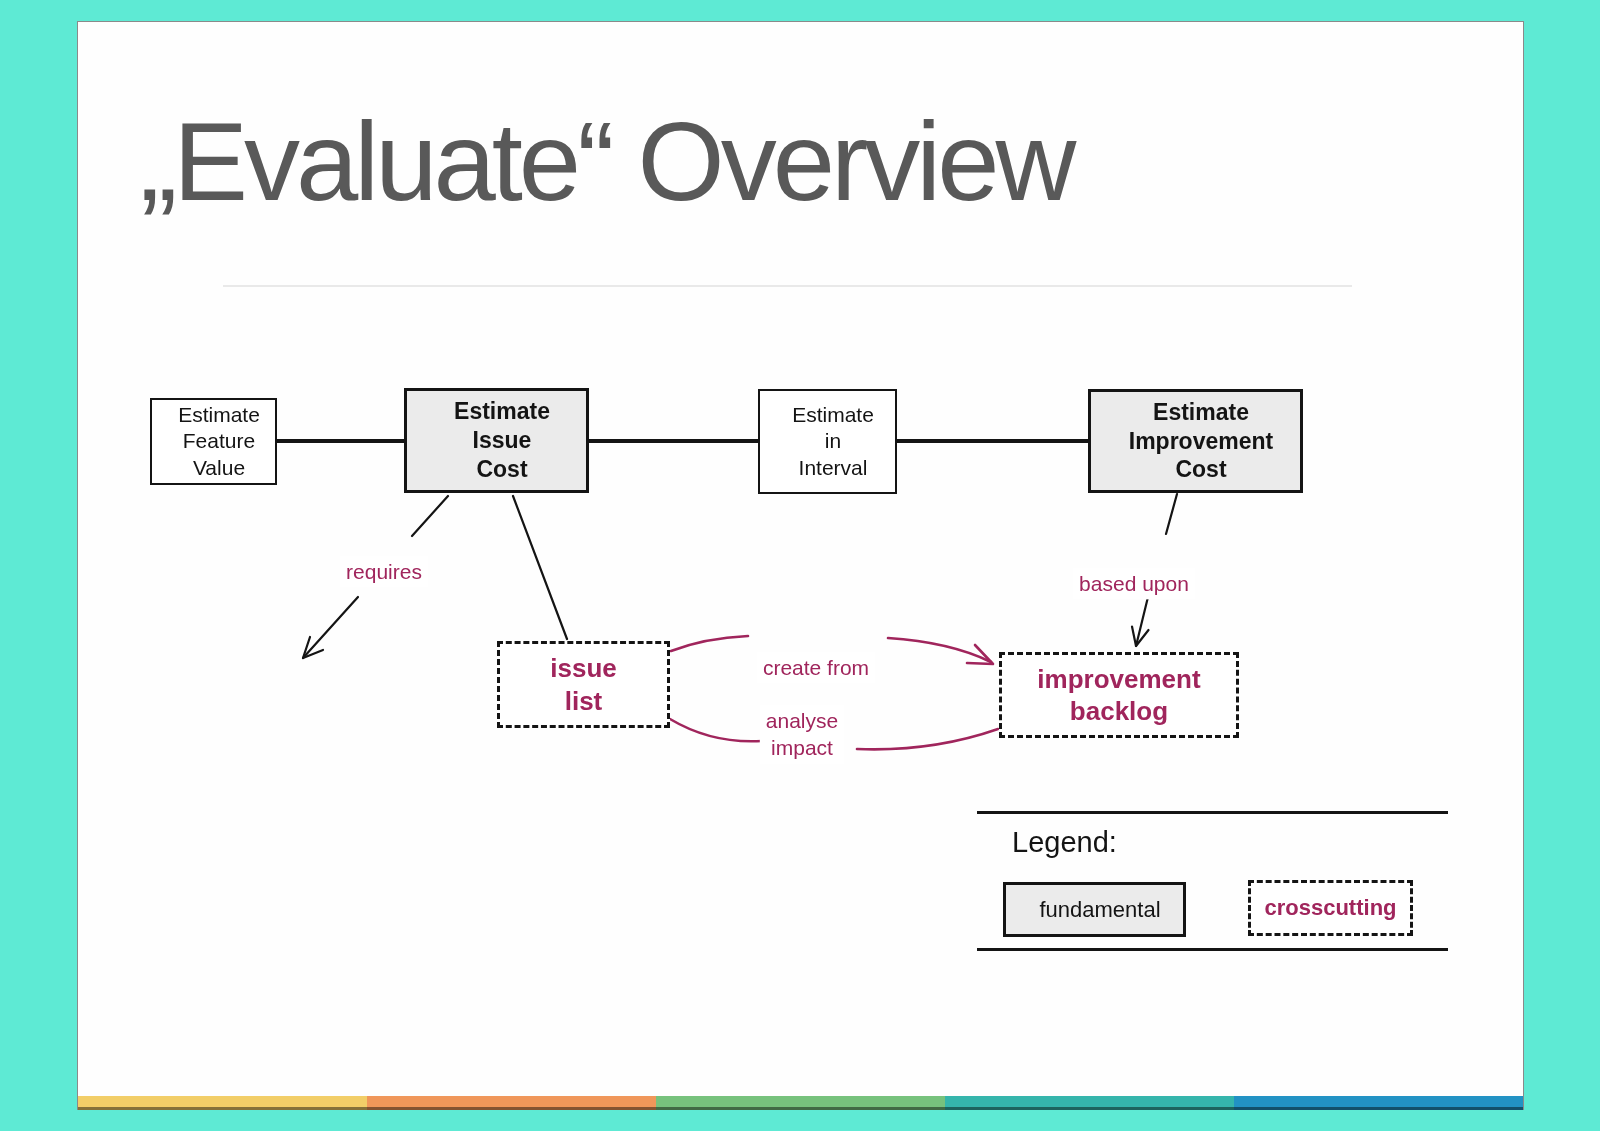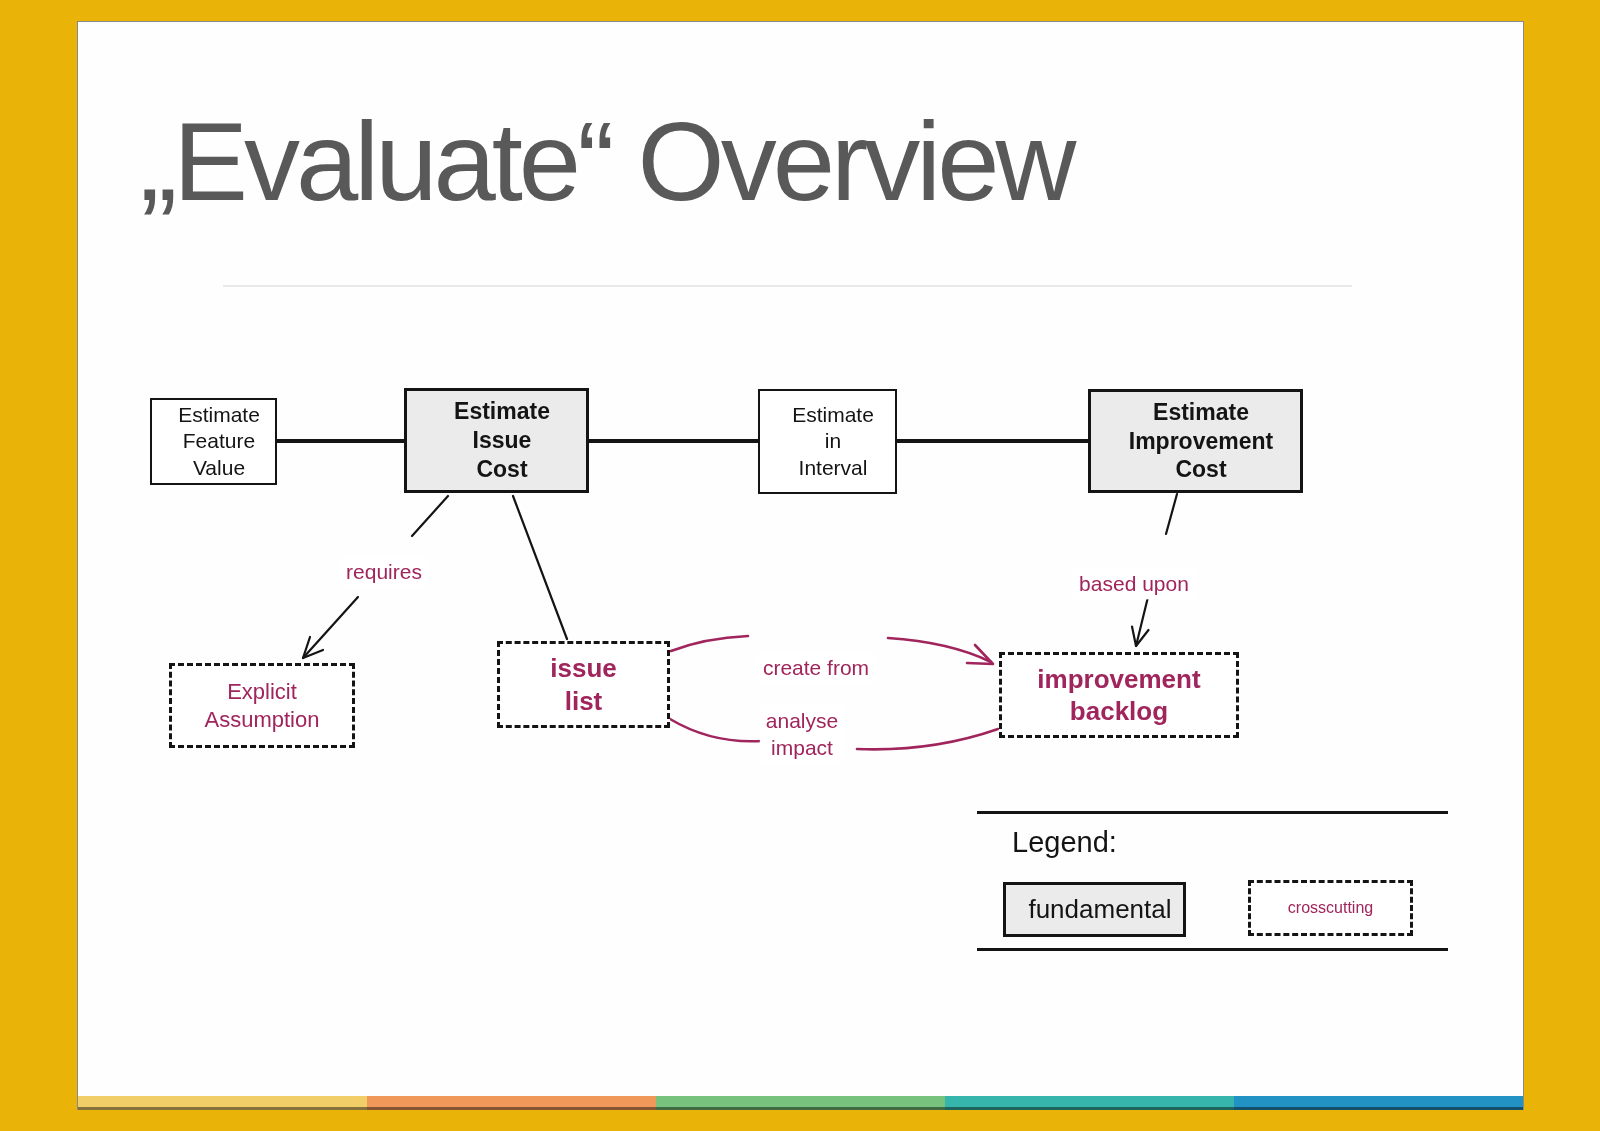--- a/index.html
+++ b/index.html
@@ -1,16 +1,16 @@
 <!DOCTYPE html>
 <html style="--magenta: #A0255C; --title-gray: #595959; --node-fill: #EBEBEB;"><head>
 <meta charset="utf-8">
 <style>
   html,body{margin:0;padding:0;background:#ffffff;}
-  #canvas{position:relative;width:1600px;height:1131px;background:#eab308;overflow:hidden;
+  #canvas{position:relative;width:1600px;height:1131px;background:#5eead4;overflow:hidden;
           font-family:"Liberation Sans", sans-serif;}
   #slide{position:absolute;left:77px;top:21px;width:1447px;height:1089px;
          background:#fefefe;border:1px solid #8a8a8a;box-sizing:border-box;}
   .abs{position:absolute;}
   
   #title{left:140px;top:100px;font-size:112px;letter-spacing:-4px;color:var(--title-gray,#595959);
          white-space:nowrap;line-height:1.1;}
   #title-rule{left:223px;top:285px;width:1129px;height:2px;background:#e9e9e9;}
   
   .node{box-sizing:border-box;display:flex;align-items:center;justify-content:center;
@@ -35,22 +35,22 @@
   #l-analyse{left:802px;top:734px;}
   
   #wires{position:absolute;left:0;top:0;width:1600px;height:1131px;pointer-events:none;}
   .conn{stroke:#141414;stroke-width:4;fill:none;}
   .thin{stroke:#141414;stroke-width:2.2;fill:none;stroke-linecap:round;stroke-linejoin:round;}
   .mag{stroke:var(--magenta,#a0255c);stroke-width:2.6;fill:none;stroke-linecap:round;stroke-linejoin:round;}
   
   #legend-top{left:977px;top:811px;width:471px;height:3px;background:#141414;}
   #legend-bottom{left:977px;top:948px;width:471px;height:3px;background:#141414;}
   #legend-heading{left:1012px;top:826px;font-size:29px;color:#141414;}
-  #legend-fundamental{left:1003px;top:882px;width:183px;height:55px;font-size:26px;font-weight:normal;}
-  #legend-crosscutting{left:1248px;top:880px;width:165px;height:56px;font-size:16px;font-weight:normal;text-align:right;}
+  #legend-fundamental{left:1003px;top:882px;width:183px;height:55px;font-size:22px;font-weight:normal;}
+  #legend-crosscutting{left:1248px;top:880px;width:165px;height:56px;font-size:22px;font-weight:bold;text-align:right;}
   
   #stripe{left:78px;top:1096px;width:1445px;height:14px;display:flex;}
   .seg{flex:1 1 0;border-bottom:3px solid rgba(0,0,0,0.45);box-sizing:border-box;}
 </style>
 </head>
 <body>
 
 <div id="canvas">
   <div id="slide"></div>
 
@@ -85,22 +85,20 @@
   <div class="abs node fund em" id="n-eic">Estimate
 Issue
 Cost</div>
   <div class="abs node fund" id="n-eii">Estimate
 in
 Interval</div>
   <div class="abs node fund em" id="n-eimc">Estimate
 Improvement
 Cost</div>
 
-  <div class="abs node cross" id="n-ea">Explicit
-Assumption</div>
   <div class="abs node cross em" id="n-il">issue
 list</div>
   <div class="abs node cross em" id="n-ib">improvement
 backlog</div>
 
   <div class="abs elabel" id="l-requires">requires</div>
   <div class="abs elabel" id="l-based">based upon</div>
   <div class="abs elabel" id="l-create">create from</div>
   <div class="abs elabel" id="l-analyse">analyse
 impact</div>

